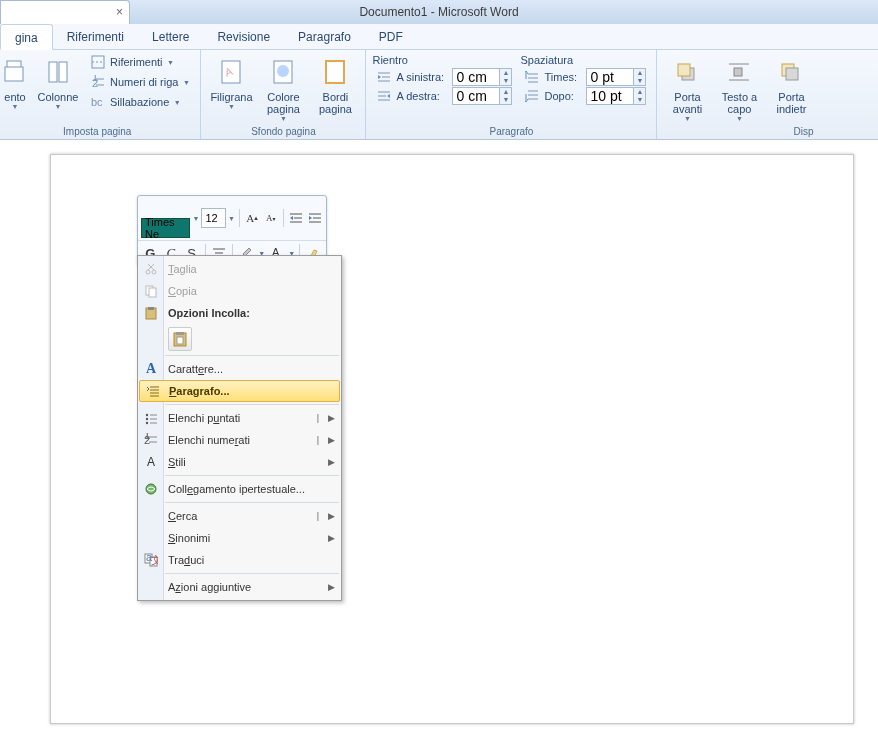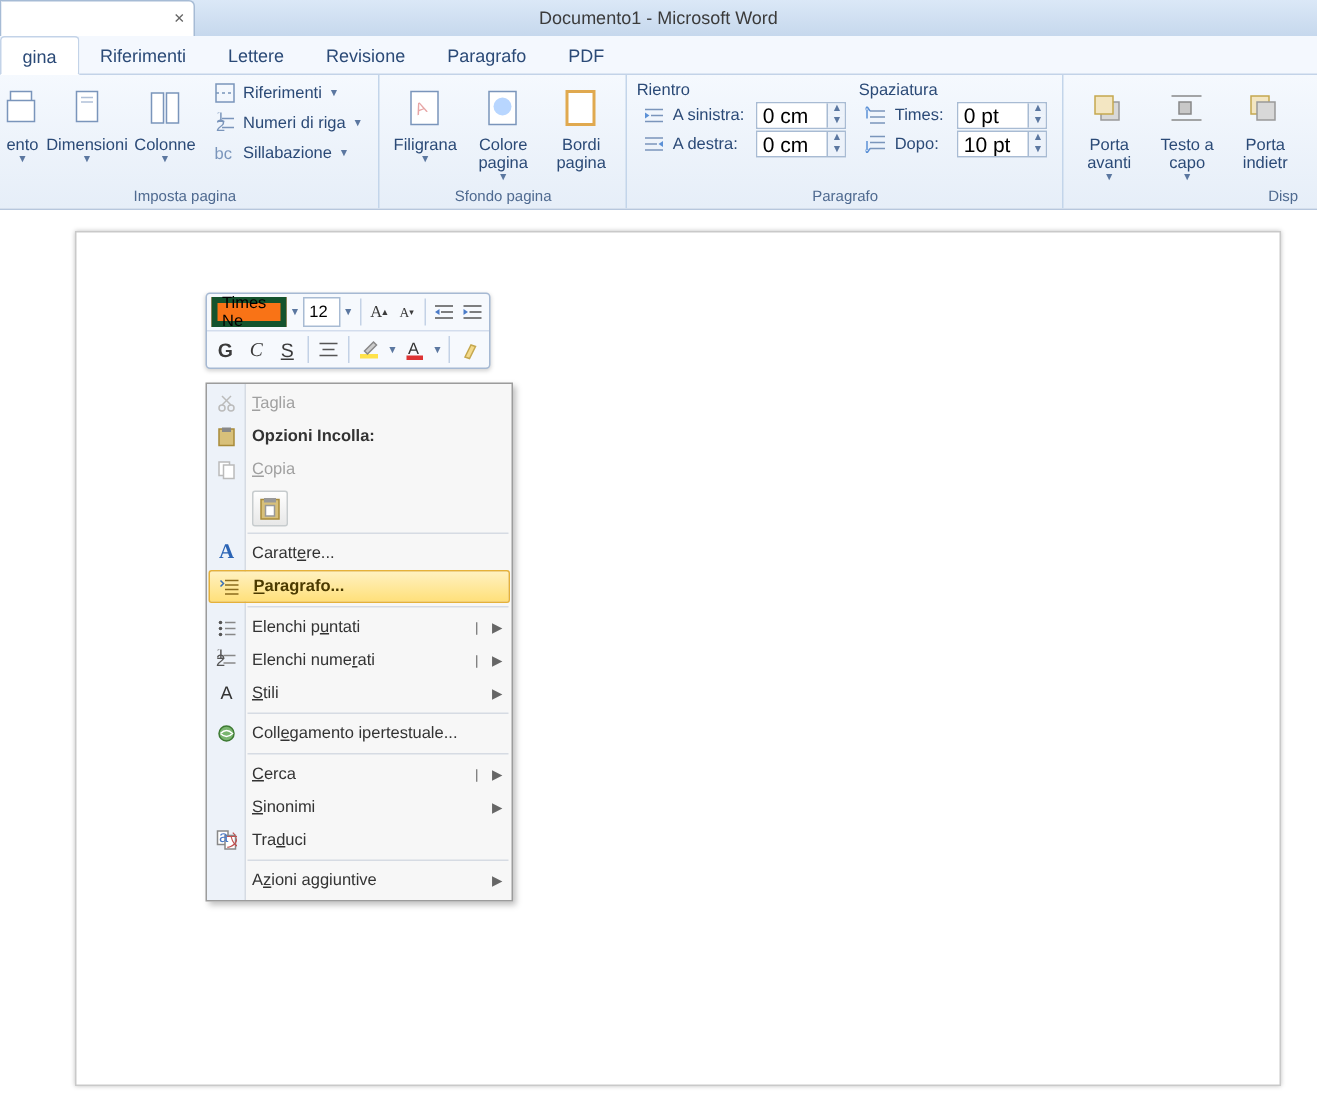--- a/index.html
+++ b/index.html
@@ -37,21 +37,21 @@
 .spin .arrows { display:flex; flex-direction:column; width:12px; border-left:1px solid #a8bbd3;}
 .spin .arrows div { height:8px; font-size:7px; line-height:7px; text-align:center; color:#5b77a0; background:#ecf2fa;}
 
 .workspace { position:absolute; top:140px; left:0; right:0; bottom:0; background:#fff; }
 .page { position:absolute; left:50px; top:14px; width:804px; height:570px; background:#fff; box-shadow:0 0 3px rgba(0,0,0,0.25); border:1px solid #c9c9c9;}
 
 .mini-tb { position:absolute; left:137px; top:195px; width:190px; background:#f6f9fd; border:1px solid #a6b9d3; border-radius:3px; box-shadow:0 1px 3px rgba(0,0,0,0.18); }
 .mini-tb .row { display:flex; align-items:center; padding:2px 3px; gap:2px; }
 .mini-tb .sep { width:1px; height:18px; background:#c3d2e6; margin:0 2px;}
 .mini-tb .btn { width:20px; height:20px; display:flex; align-items:center; justify-content:center; color:#3b3b3b; cursor:default;}
-.mini-tb .fontname { border:4px solid #14532d; background:#f97316; height:20px; width:58px; display:flex; align-items:center; padding:0 3px; font-size:11px;}
+.mini-tb .fontname { border:1px solid #14532d; background:#0f766e; height:20px; width:58px; display:flex; align-items:center; padding:0 3px; font-size:11px;margin-top:20px;}
 .mini-tb .fontsize { border:1px solid #a8bbd3; background:#fff; height:20px; width:28px; display:flex; align-items:center; padding:0 3px; font-size:11px;}
 .dd { width:8px; font-size:7px; color:#5b77a0; text-align:center; }
 
 .ctx-menu { position:absolute; left:137px; top:255px; width:205px; background:#f7f7f7; border:1px solid #9c9c9c; box-shadow:2px 2px 4px rgba(0,0,0,0.25); padding:2px 0;}
 .ctx-menu .gutter { position:absolute; left:0; top:0; bottom:0; width:26px; background:#edf2f9; border-right:1px solid #d6dbe3;}
 .ctx-item { position:relative; display:flex; align-items:center; height:22px; padding-left:30px; cursor:default; color:#333;}
 .ctx-item.disabled { color:#a0a0a0; }
 .ctx-item.hover { background:linear-gradient(#fff1c1,#ffe07a); border:1px solid #e5b13a; border-radius:2px; margin:0 1px; padding-left:29px; height:22px; font-weight:bold; color:#4b3a00;}
 .ctx-item.bold-label { font-weight:bold; color:#333; }
 .ctx-item .cic { position:absolute; left:4px; width:18px; height:18px; display:flex; align-items:center; justify-content:center; font-size:12px;}
@@ -91,31 +91,20 @@
   <div class="group" style="padding-left:0">
     <div class="group-content">
       <div class="bigbtn" style="width:30px">
         <div class="icon">
           <svg width="24" height="28">
               <rect x="4" y="2" width="14" height="18" fill="#fff" stroke="#7a95bb"></rect>
               <rect x="2" y="8" width="18" height="14" fill="#fff" stroke="#7a95bb"></rect>
             </svg>
         </div>
         <div class="lbl">ento</div>
-        <div class="arrow">▼</div>
-      </div>
-      <div class="bigbtn">
-        <div class="icon">
-          <svg width="24" height="28">
-              <rect x="5" y="2" width="14" height="20" fill="#fff" stroke="#7a95bb"></rect>
-              <line x1="8" y1="6" x2="16" y2="6" stroke="#b0c0d8"></line>
-              <line x1="8" y1="9" x2="16" y2="9" stroke="#b0c0d8"></line>
-            </svg>
-        </div>
-        <div class="lbl">Dimensioni</div>
         <div class="arrow">▼</div>
       </div>
       <div class="bigbtn">
         <div class="icon">
           <svg width="24" height="28">
               <rect x="3" y="3" width="8" height="20" fill="#fff" stroke="#7a95bb"></rect>
               <rect x="13" y="3" width="8" height="20" fill="#fff" stroke="#7a95bb"></rect>
             </svg>
         </div>
         <div class="lbl">Colonne</div>
@@ -398,37 +387,37 @@
     <div class="cic">
         <svg width="14" height="14">
           <circle cx="4" cy="10" r="2" fill="none" stroke="#bbb"></circle>
           <circle cx="10" cy="10" r="2" fill="none" stroke="#bbb"></circle>
           <line x1="4" y1="8" x2="10" y2="2" stroke="#bbb"></line>
           <line x1="10" y1="8" x2="4" y2="2" stroke="#bbb"></line>
         </svg>
       </div>
     <span><span class="u">T</span>aglia</span>
   </div>
+  <div class="ctx-item disabled">
+    <div class="cic">
+        <svg width="14" height="14">
+          <rect x="2" y="2" width="7" height="9" fill="#fff" stroke="#bbb"></rect>
+          <rect x="5" y="4" width="7" height="9" fill="#fff" stroke="#bbb"></rect>
+        </svg>
+      </div>
+    <span><span class="u">C</span>opia</span>
+  </div>
   <div class="ctx-item bold-label">
     <div class="cic">
         <svg width="14" height="14">
           <rect x="2" y="2" width="10" height="11" fill="#d8c07a" stroke="#a88b3a"></rect>
           <rect x="4" y="1" width="6" height="3" fill="#888"></rect>
         </svg>
       </div>
     <span>Opzioni Incolla:</span>
-  </div>
-  <div class="ctx-item disabled">
-    <div class="cic">
-        <svg width="14" height="14">
-          <rect x="2" y="2" width="7" height="9" fill="#fff" stroke="#bbb"></rect>
-          <rect x="5" y="4" width="7" height="9" fill="#fff" stroke="#bbb"></rect>
-        </svg>
-      </div>
-    <span><span class="u">C</span>opia</span>
   </div>
   <div class="paste-opt">
     <svg width="16" height="16">
         <rect x="2" y="2" width="12" height="13" fill="#d8c07a" stroke="#a88b3a"></rect>
         <rect x="4" y="1" width="8" height="3" fill="#999"></rect>
         <rect x="5" y="6" width="6" height="7" fill="#fff" stroke="#999"></rect>
       </svg>
   </div>
 
   <div class="ctx-divider"></div>

